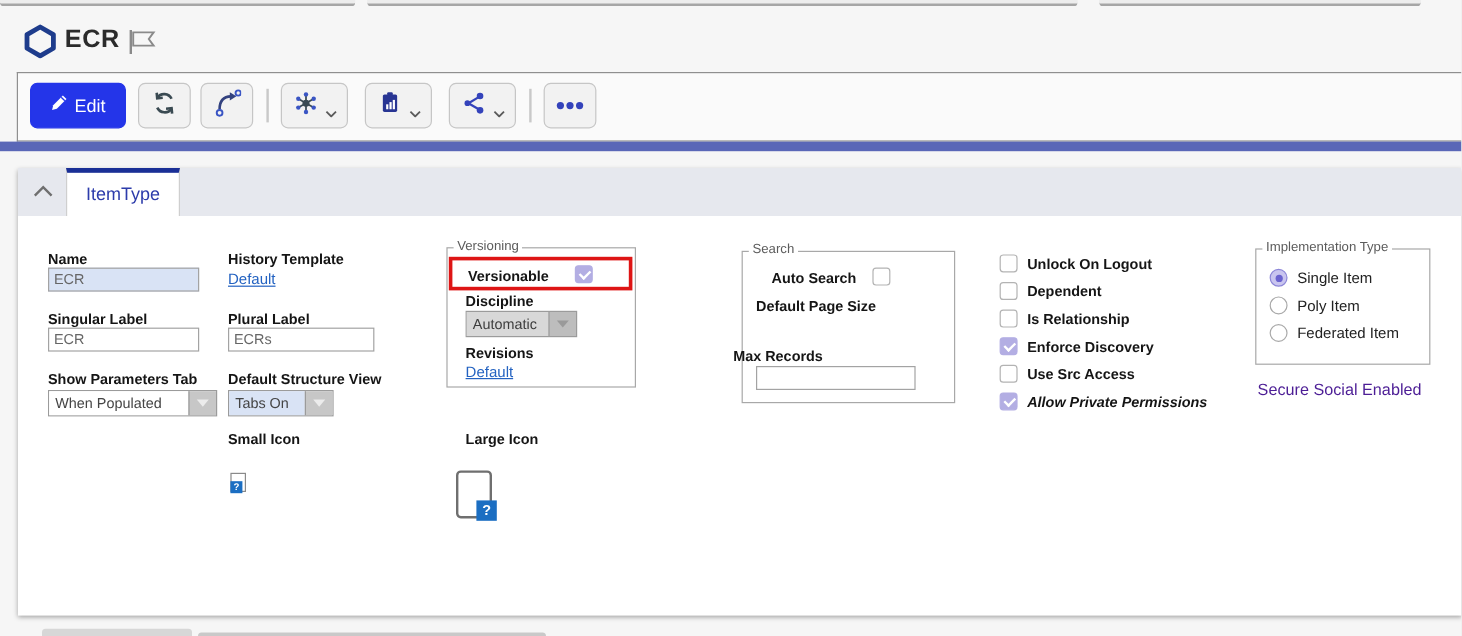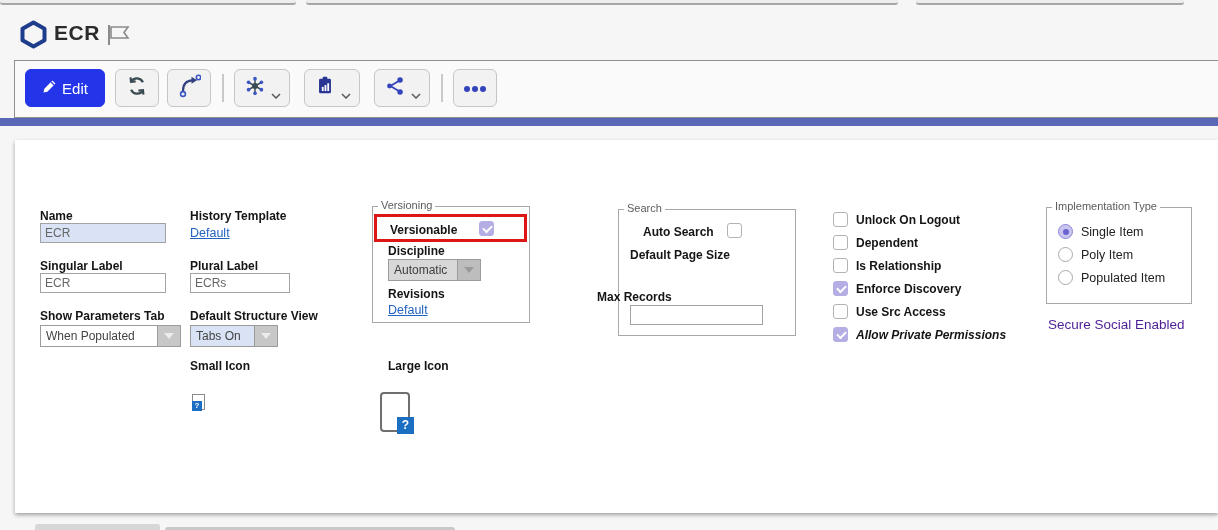--- a/index.html
+++ b/index.html
@@ -221,31 +221,39 @@
             <circle cx="12" cy="4" r="3" fill="#3443bb"></circle>
             <circle cx="20" cy="4" r="3" fill="#3443bb"></circle>
         </svg>
       </span>
     </div>
   </div>
 
   <div class="accent-bar"></div>
 
   <div class="panel">
+    <div class="tabstrip">
+      <div class="collapse-btn">
+        <svg width="18" height="12" viewBox="0 0 18 12">
+            <polyline points="2,10 9,3 16,10" fill="none" stroke="#6f6f6f" stroke-width="2"></polyline>
+          </svg>
+      </div>
+      <div class="tab-active">ItemType</div>
+    </div>
 
     <div class="lbl" style="left:25px; top:69px;">Name</div>
     <input class="txt-input blue" style="left: 25px; top: 83px; width: 126px;" readonly="" value="ECR">
 
     <div class="lbl" style="left:175px; top:69px;">History Template</div>
     <a class="link" style="left:175px; top:86px;">Default</a>
 
     <div class="lbl" style="left:25px; top:119px;">Singular Label</div>
     <input class="txt-input" style="left: 25px; top: 133px; width: 126px;" value="ECR">
     <div class="lbl" style="left:175px; top:119px;">Plural Label</div>
-    <input class="txt-input" style="left: 175px; top: 133px; width: 100px;" value="ECRs">
+    <input class="txt-input" style="left: 175px; top: 133px; width: 122px;" value="ECRs">
 
     <div class="lbl" style="left:25px; top:169px;">Show Parameters Tab</div>
     <div class="dropdown" style="left:25px; top:185px; width:141px;">
       <div class="dd-text">When Populated</div>
       <div class="dd-btn">
           <div class="dd-tri"></div>
         </div>
     </div>
 
     <div class="lbl" style="left:175px; top:169px;">Default Structure View</div>
@@ -283,21 +291,21 @@
     </div>
     <div class="lbl" style="left:373px; top:147px;">Revisions</div>
     <a class="link" style="left:373px; top:163px;">Default</a>
 
     <div class="fieldset" style="left:603px; top:69px; width:178px; height:127px;">
       <div class="fs-legend">Search</div>
     </div>
     <div class="lbl" style="left:628px; top:85px;">Auto Search</div>
     <div class="cb" style="left:712px; top:83px;"></div>
     <div class="lbl" style="left:615px; top:108px;">Default Page Size</div>
-    <div class="lbl" style="left:582px; top:150px;">Max Records</div>
+    <div class="lbl" style="left:596px; top:150px;">Max Records</div>
     <input class="txt-input" style="left: 615px; top: 165px; width: 133px;" value="">
 
     <div class="cb" style="left:818px; top:72px;"></div>
     <div class="flag-lbl" style="left:841px; top:73px;">Unlock On Logout</div>
     <div class="cb" style="left:818px; top:95px;"></div>
     <div class="flag-lbl" style="left:841px; top:96px;">Dependent</div>
     <div class="cb" style="left:818px; top:118px;"></div>
     <div class="flag-lbl" style="left:841px; top:119px;">Is Relationship</div>
     <div class="cb checked" style="left:818px; top:141px;"></div>
     <div class="flag-lbl" style="left:841px; top:142px;">Enforce Discovery</div>
@@ -307,21 +315,21 @@
     <div class="flag-lbl" style="left:841px; top:188px;font-style:italic;">Allow Private Permissions</div>
 
     <div class="fieldset" style="left:1031px; top:67px; width:146px; height:97px;padding-left:29px;">
       <div class="fs-legend">Implementation Type</div>
     </div>
     <div class="radio selected" style="left:1043px; top:84px;"></div>
     <div class="radio-lbl" style="left:1066px; top:85px;">Single Item</div>
     <div class="radio" style="left:1043px; top:107px;"></div>
     <div class="radio-lbl" style="left:1066px; top:108px;">Poly Item</div>
     <div class="radio" style="left:1043px; top:130px;"></div>
-    <div class="radio-lbl" style="left:1066px; top:131px;">Populated Item</div>
+    <div class="radio-lbl" style="left:1066px; top:131px;">Federated Item</div>
 
     <div class="muted-text" style="left:1033px; top:177px;">Secure Social Enabled</div>
   </div>
 
   <div class="tab-remnant-b" style="left:35px; top:524px; width:125px; height:6px;"></div>
   <div class="tab-remnant-b" style="left:165px; top:527px; width:290px; height:3px; background:#c9c9c9;"></div>
 
 </div>
 
 </body></html>

